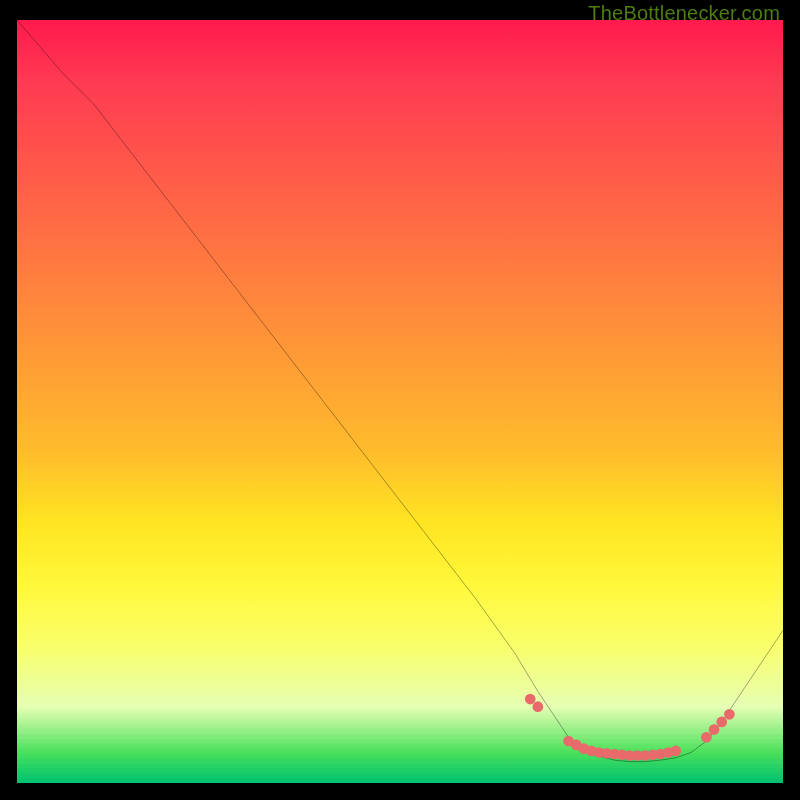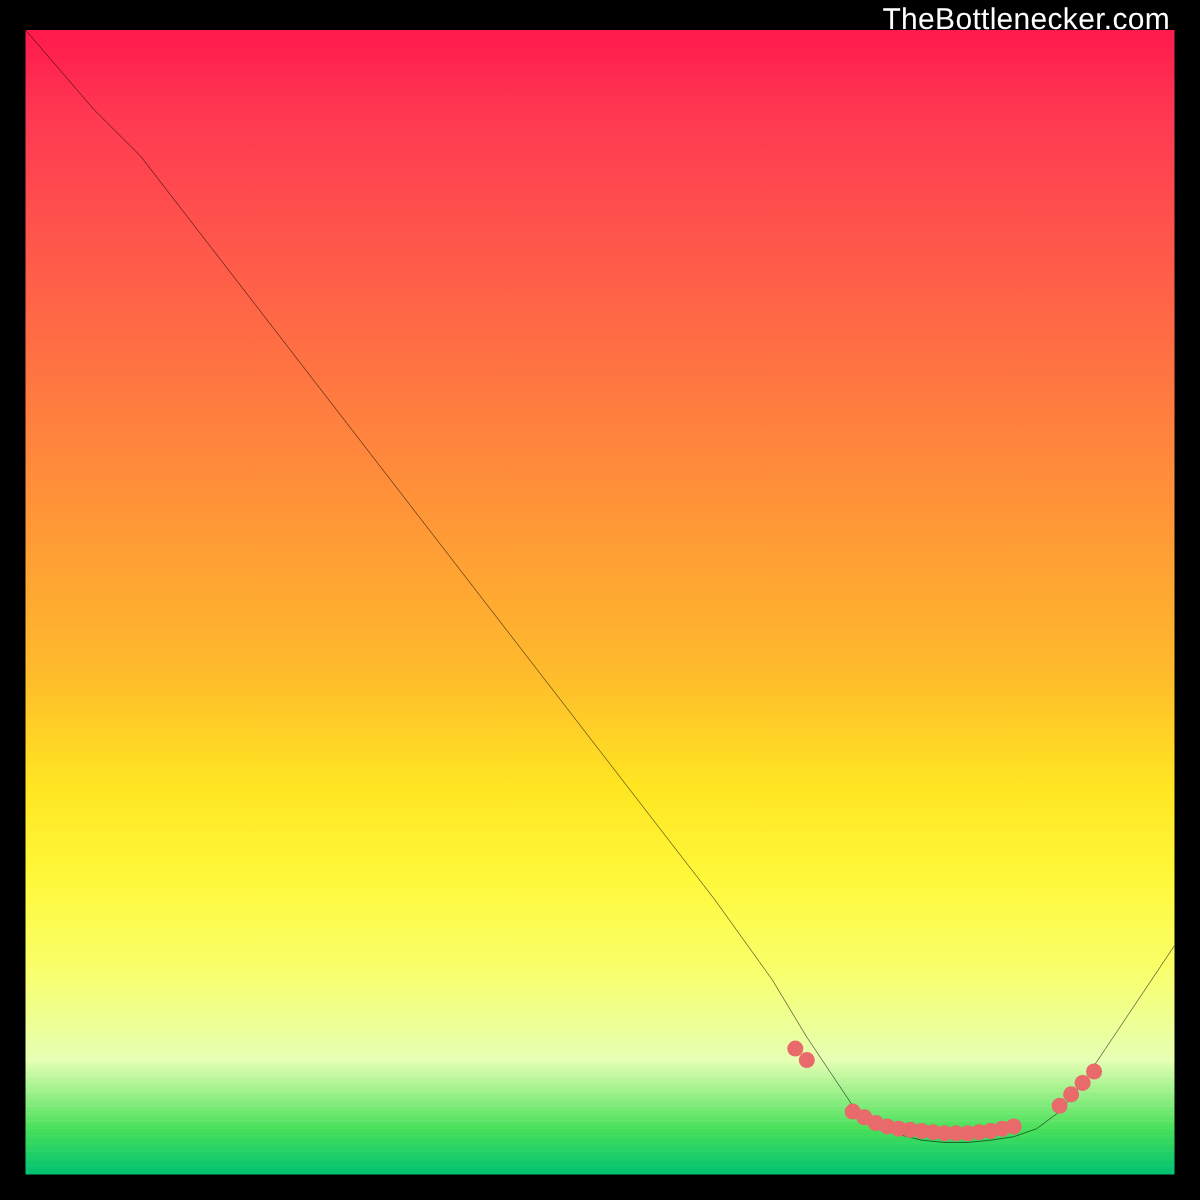--- a/index.html
+++ b/index.html
@@ -71,21 +71,21 @@
     left: 0;
     top: 0;
     width: 100%;
     height: 100%;
     overflow: visible;
   }
   .watermark {
     position: absolute;
     top: 2px;
     right: 20px;
-    color: #ffffff;
+    color: #4d7c0f;
     font-size: 20px;
     font-weight: 500;
     letter-spacing: 0.2px;
     margin-left: 12px;
   }
 </style>
 </head>
 <body>
 
 <div class="frame">

